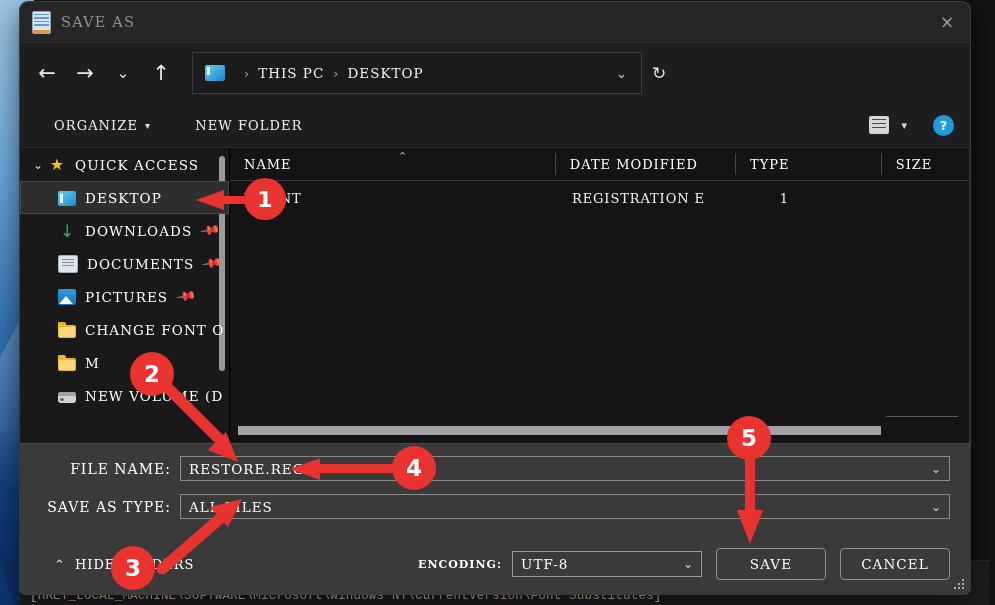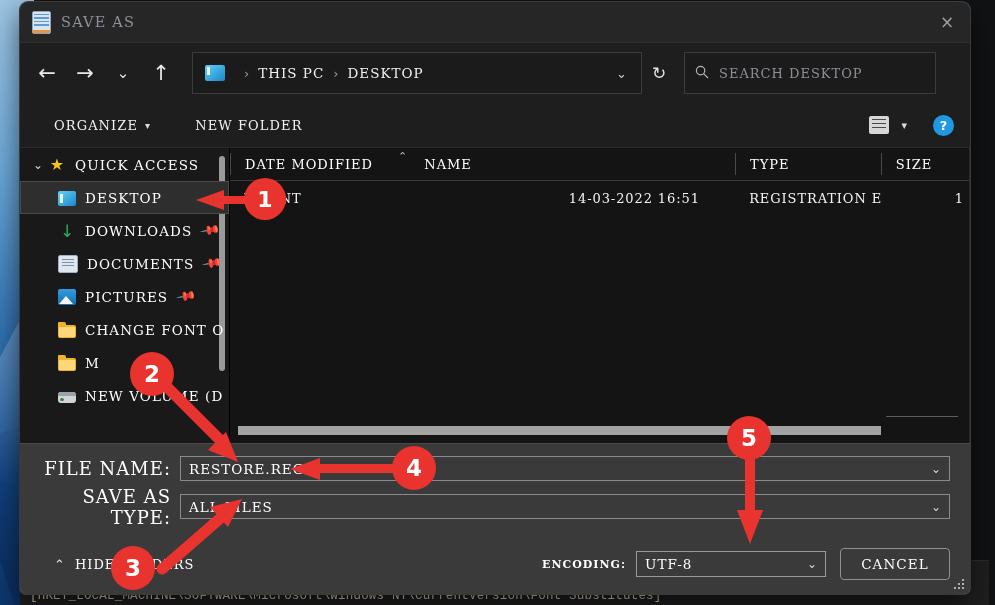--- a/index.html
+++ b/index.html
@@ -134,21 +134,21 @@
   .fcell{font-size:13px;color:#f2f2f2;letter-spacing:.9px;padding-left:14px;box-sizing:border-box;
     white-space:nowrap;overflow:hidden;}
   .hscroll-track{position:absolute;left:8px;right:10px;bottom:8px;height:9px;background:#141414;}
   .hscroll-thumb{position:absolute;left:0;top:0;height:9px;width:89%;background:#a3a3a3;}
   .resize-mark{position:absolute;right:12px;bottom:26px;width:72px;height:1px;background:#5d5d5d;}
   .vedge{position:absolute;right:0;top:0;bottom:0;width:1px;background:#2a2a2a;}
 
   
   .bottom{flex:0 0 150px;background:#3a3a3a;border-top:1px solid #4a4a4a;position:relative;}
   .field-row{display:flex;align-items:center;height:27px;margin-top:11px;}
-  .field-label{width:160px;text-align:right;padding-right:9px;font-size:18px;color:#ffffff;letter-spacing:1px;box-sizing:border-box;}
+  .field-label{width:160px;text-align:right;padding-right:9px;font-size:14px;color:#ffffff;letter-spacing:1px;box-sizing:border-box;}
   .field-box{flex:1 1 auto;margin-right:20px;height:25px;background:#3a3a3a;border:1px solid #8a8a8a;
     display:flex;align-items:center;box-sizing:border-box;}
   .field-val{font-size:13.5px;color:#ffffff;letter-spacing:1px;padding-left:8px;}
   .field-caret{margin-left:auto;padding-right:8px;color:#d8d8d8;font-size:12px;font-family:"DejaVu Sans",sans-serif;}
   .bottom-actions{position:absolute;left:0;right:0;bottom:14px;display:flex;align-items:center;}
   .hide-folders{display:flex;align-items:center;margin-left:34px;}
   .hf-caret{color:#e4e4e4;font-size:13px;margin-right:10px;font-family:"DejaVu Sans",sans-serif;}
   .hf-label{font-size:13px;color:#ffffff;letter-spacing:1px;}
   .enc-label{margin-left:auto;font-size:11px;color:#ffffff;letter-spacing:1px;font-weight:bold;}
   .enc-box{width:190px;height:26px;margin-left:10px;background:#3a3a3a;border:1px solid #9a9a9a;
@@ -200,29 +200,20 @@
         <div class="pc-icon"></div>
         <span class="crumb-sep">›</span>
         <span class="crumb">THIS PC</span>
         <span class="crumb-sep">›</span>
         <span class="crumb">DESKTOP</span>
         <span class="addr-caret">⌄</span>
       </div>
 
       <div class="refresh">↻</div>
 
-      <div class="searchbox">
-        <div class="search-ico">
-          <svg width="14" height="14" viewBox="0 0 14 14">
-              <circle cx="5.6" cy="5.6" r="4.2" fill="none" stroke="#b4b4b4" stroke-width="1.2"></circle>
-              <line x1="8.8" y1="8.8" x2="13" y2="13" stroke="#b4b4b4" stroke-width="1.2"></line>
-            </svg>
-        </div>
-        <div class="search-ph">SEARCH DESKTOP</div>
-      </div>
     </div>
 
     <div class="toolbar">
       <div class="tb-item">
         <span>ORGANIZE</span>
         <span class="tb-caret">▾</span>
       </div>
       <div class="tb-item">NEW FOLDER</div>
       <div class="tb-right">
         <div class="view-ico"></div>
@@ -277,31 +268,30 @@
 
         <div class="sb-row level1">
           <div class="ic ic-drive"></div>
           <div class="sb-label">NEW VOLUME (D</div>
         </div>
 
       </div>
 
       <div class="filelist">
         <div class="colhead">
+          <div class="col first" style="width:328px">NAME</div>
           <div class="col" style="width:182px">DATE MODIFIED</div>
-          <div class="col first" style="width:328px">NAME</div>
           <div class="col" style="width:147px">TYPE</div>
           <div class="col" style="width:90px">SIZE</div>
           <div class="sort-caret">⌃</div>
         </div>
 
         <div class="rows">
           <div class="frow">
             <div class="fcell" style="width:328px">WFONT</div>
-            <div class="fcell" style="width:182px">14-03-2022 16:51</div>
             <div class="fcell" style="width:147px">REGISTRATION E...</div>
             <div class="fcell" style="width:90px;text-align:right;padding-left:0;padding-right:6px">1 </div>
           </div>
 
           <div class="resize-mark"></div>
           <div class="hscroll-track">
             <div class="hscroll-thumb"></div>
           </div>
         </div>
         <div class="vedge"></div>
@@ -328,20 +318,21 @@
       <div class="bottom-actions">
         <div class="hide-folders">
           <span class="hf-caret">⌃</span>
           <span class="hf-label">HIDE FOLDERS</span>
         </div>
         <div class="enc-label">ENCODING:</div>
         <div class="enc-box">
           <div class="field-val">UTF-8</div>
           <div class="field-caret">⌄</div>
         </div>
+        <div class="btn">SAVE</div>
         <div class="btn cancel">CANCEL</div>
       </div>
       <div class="grip"></div>
     </div>
   </div>
 
   <svg class="arrow-svg" style="left:190px;top:184px;" width="100" height="32">
     <path d="M 96 16 L 34 16 L 34 6 L 6 16 L 34 26 L 34 16 Z" fill="#e8332f"></path>
     <rect x="34" y="12" width="62" height="8" fill="#e8332f"></rect>
   </svg>

